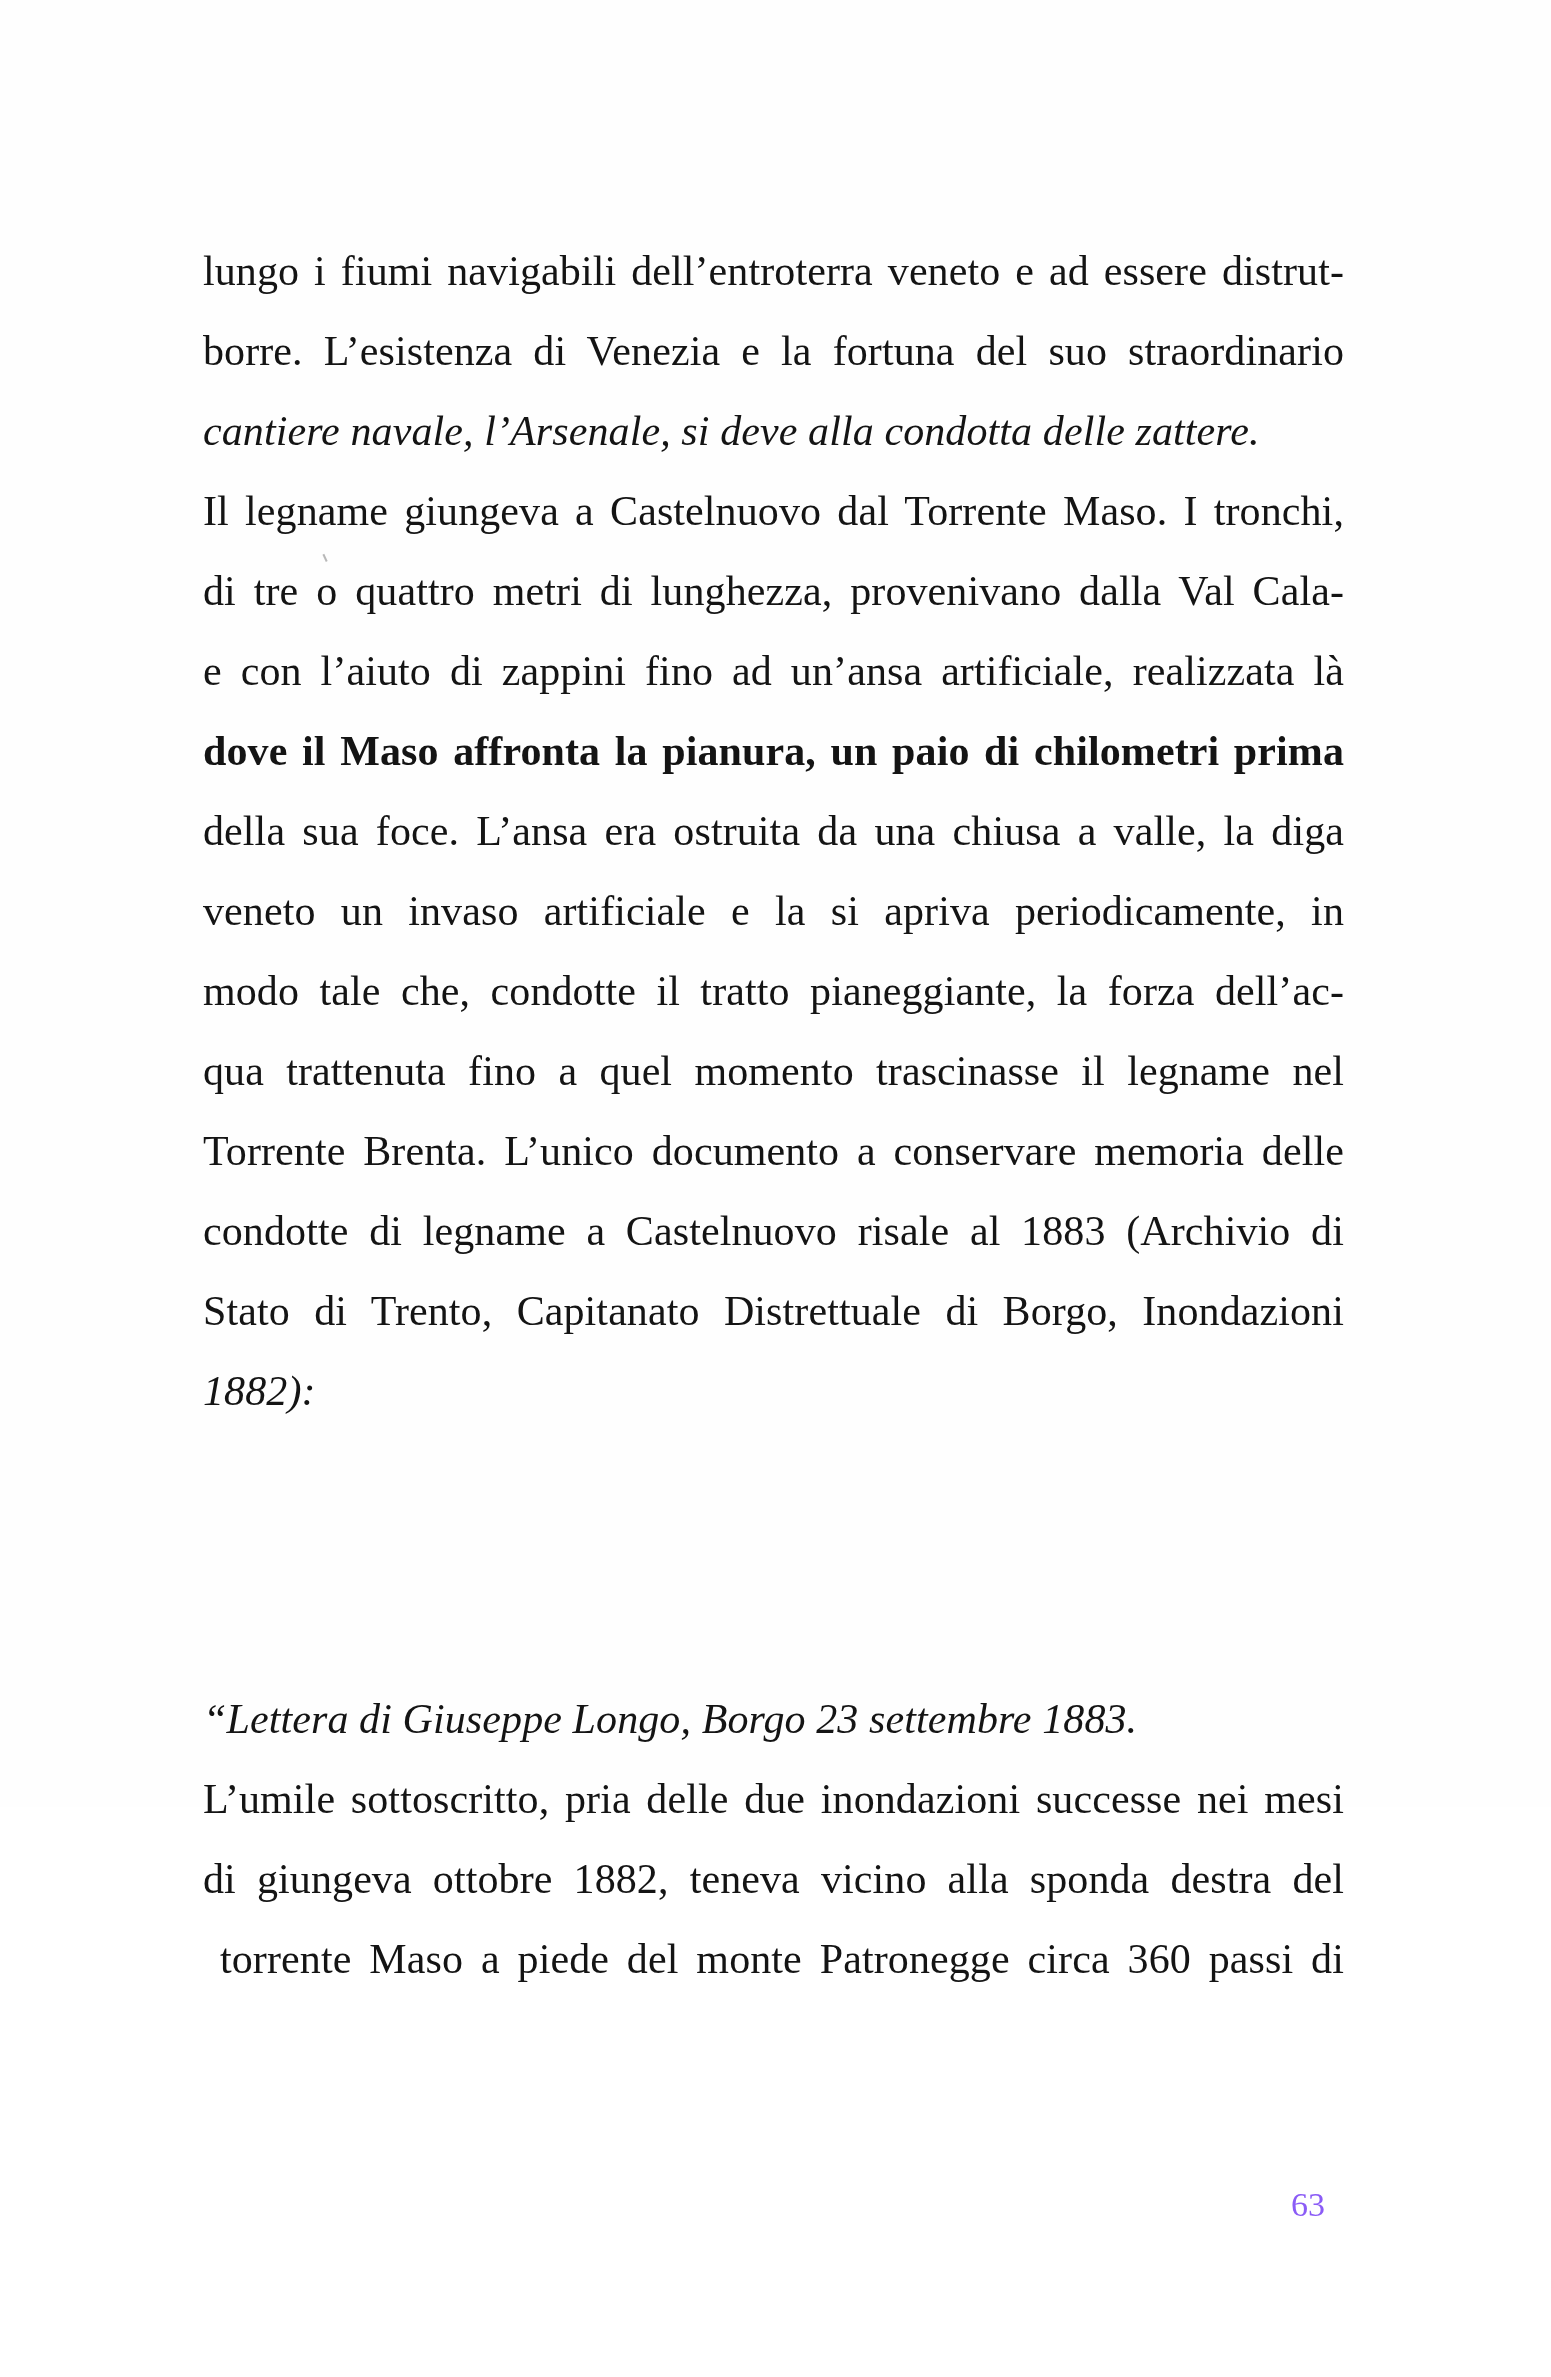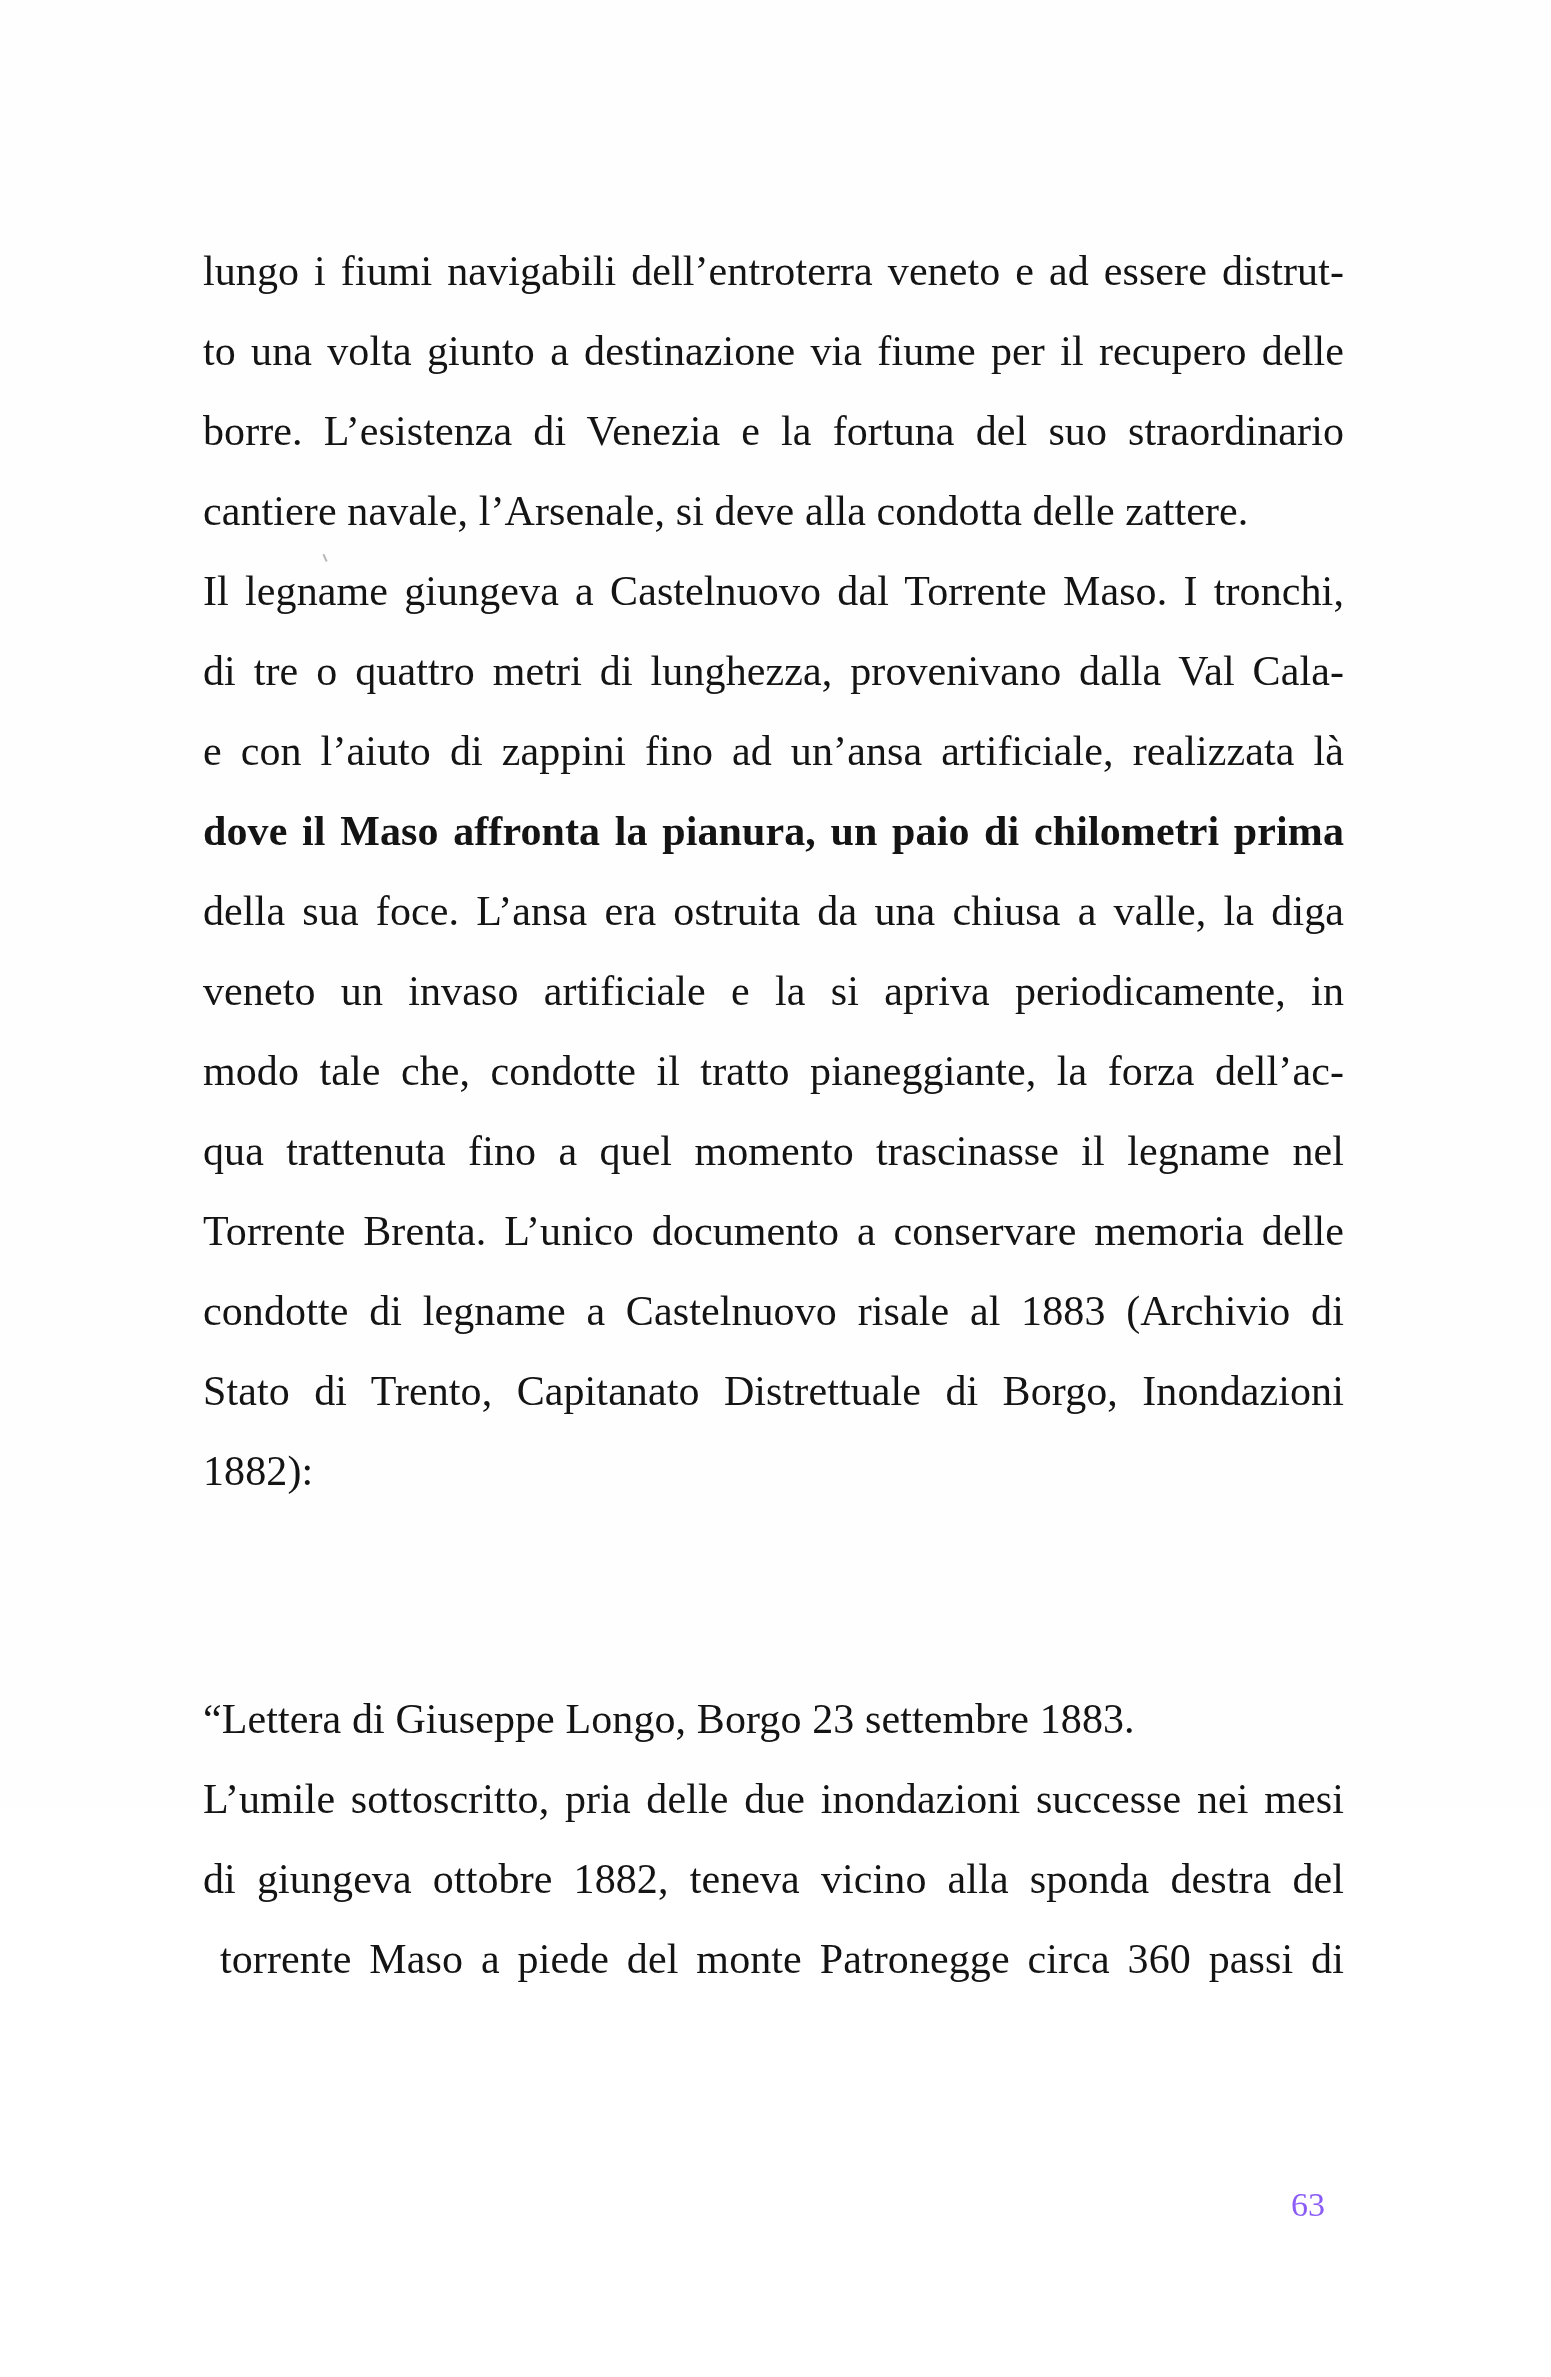--- a/index.html
+++ b/index.html
@@ -32,20 +32,21 @@
     height: 80px;
     line-height: 80px;
     font-size: 42px;
     white-space: nowrap;
     text-align: justify;
     text-align-last: justify;
     letter-spacing: 0.1px;
   }
   .line.last {
     text-align-last: left;
+    font-style: italic;
   }
   #block-main { top: 231px; }
   #block-quote { top: 1679px; }
   .page-number {
     position: absolute;
     left: 1291px;
     top: 2183px;
     font-size: 34px;
     line-height: 43px;
     color: #8b5cf6;
@@ -61,21 +62,20 @@
 </style>
 </head>
 <body>
 
 <div class="page">
 
   <span class="speck" style="left:324px; top:554px;"></span>
 
   <div class="text-block" id="block-main">
     <span class="line" style="white-space: normal; overflow: hidden;">lungo i fiumi navigabili dell’entroterra veneto e ad essere distrut-</span>
-    <span class="line" style="white-space: normal; overflow: hidden;">to una volta giunto a destinazione via fiume per il recupero delle</span>
     <span class="line" style="white-space: normal; overflow: hidden;">borre. L’esistenza di Venezia e la fortuna del suo straordinario</span>
     <span class="line last">cantiere navale, l’Arsenale, si deve alla condotta delle zattere.</span>
     <span class="line" style="white-space: normal; overflow: hidden;">Il legname giungeva a Castelnuovo dal Torrente Maso. I tronchi,</span>
     <span class="line" style="white-space: normal; overflow: hidden;">di tre o quattro metri di lunghezza, provenivano dalla Val Cala-</span>
     <span class="line" style="white-space: normal; overflow: hidden;">e con l’aiuto di zappini fino ad un’ansa artificiale, realizzata là</span>
     <span class="line" style="white-space: normal; overflow: hidden; font-weight: bold;">dove il Maso affronta la pianura, un paio di chilometri prima</span>
     <span class="line" style="white-space: normal; overflow: hidden;">della sua foce. L’ansa era ostruita da una chiusa a valle, la diga</span>
     <span class="line" style="white-space: normal; overflow: hidden;">veneto un invaso artificiale e la si apriva periodicamente, in</span>
     <span class="line" style="white-space: normal; overflow: hidden;">modo tale che, condotte il tratto pianeggiante, la forza dell’ac-</span>
     <span class="line" style="white-space: normal; overflow: hidden;">qua trattenuta fino a quel momento trascinasse il legname nel</span>

